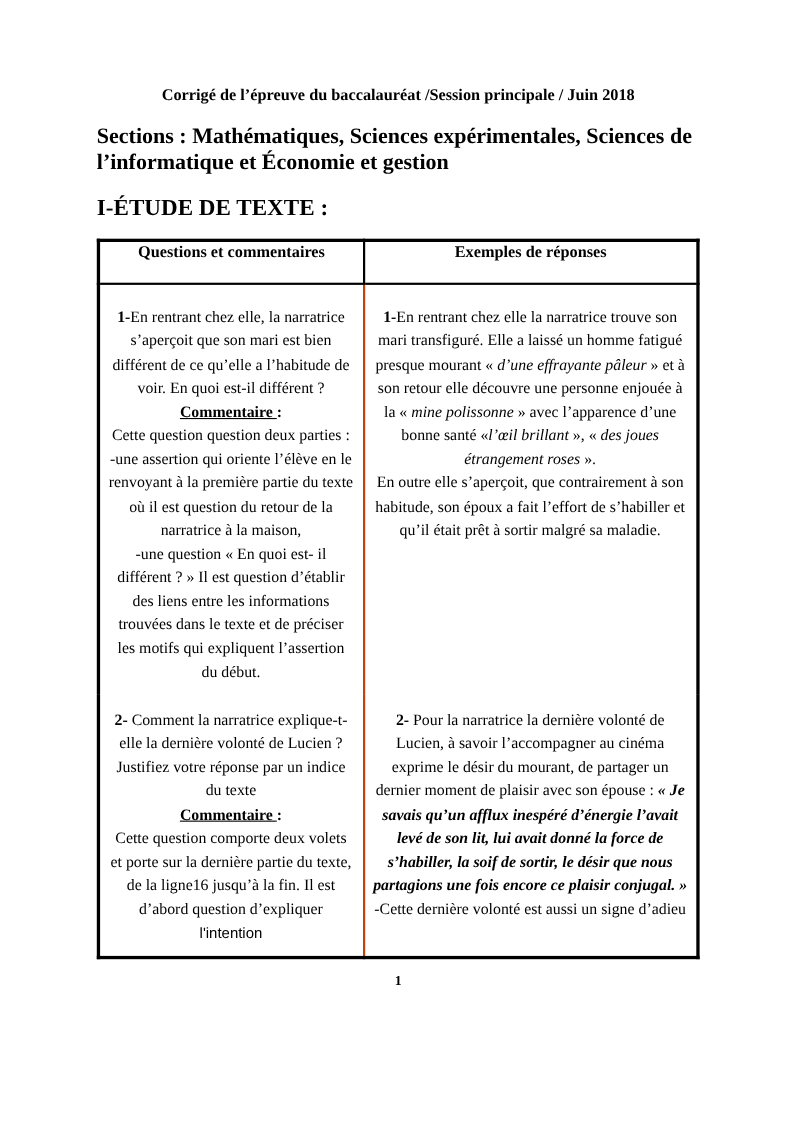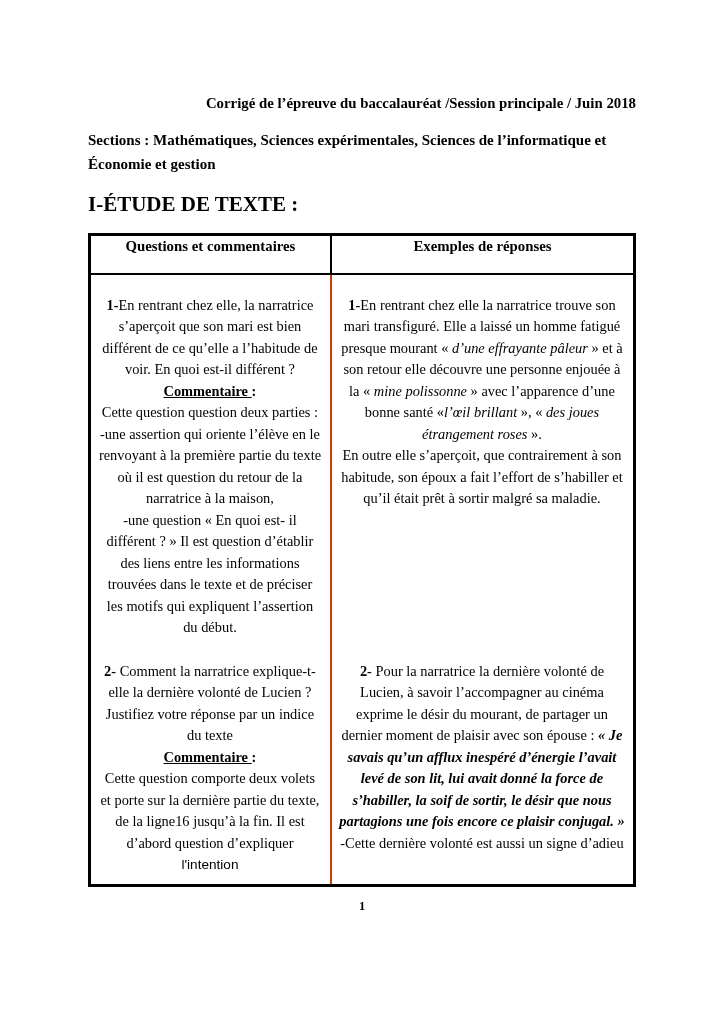--- a/index.html
+++ b/index.html
@@ -10,26 +10,26 @@
     height: 1024px;
     overflow: hidden;
     background: #ffffff;
     color: #000000;
     font-family: "Liberation Serif", "DejaVu Serif", serif;
     padding: 78px 88px 0 88px;
   }
   .title {
     font-size: 14.8px;
     font-weight: bold;
-    text-align: right;
-    margin: 16px 0 14px 0;
+    text-align: center;
+    margin: 0 0 14px 0;
     line-height: 1.35;
   }
   .sections {
-    font-size: 15px;
+    font-size: 20px;
     font-weight: bold;
     margin: 0 0 16px 0;
     line-height: 24px;
   }
   .h-etude {
     font-size: 21px;
     font-weight: bold;
     margin: 0 0 16px 0;
   }
   .h-comp {

